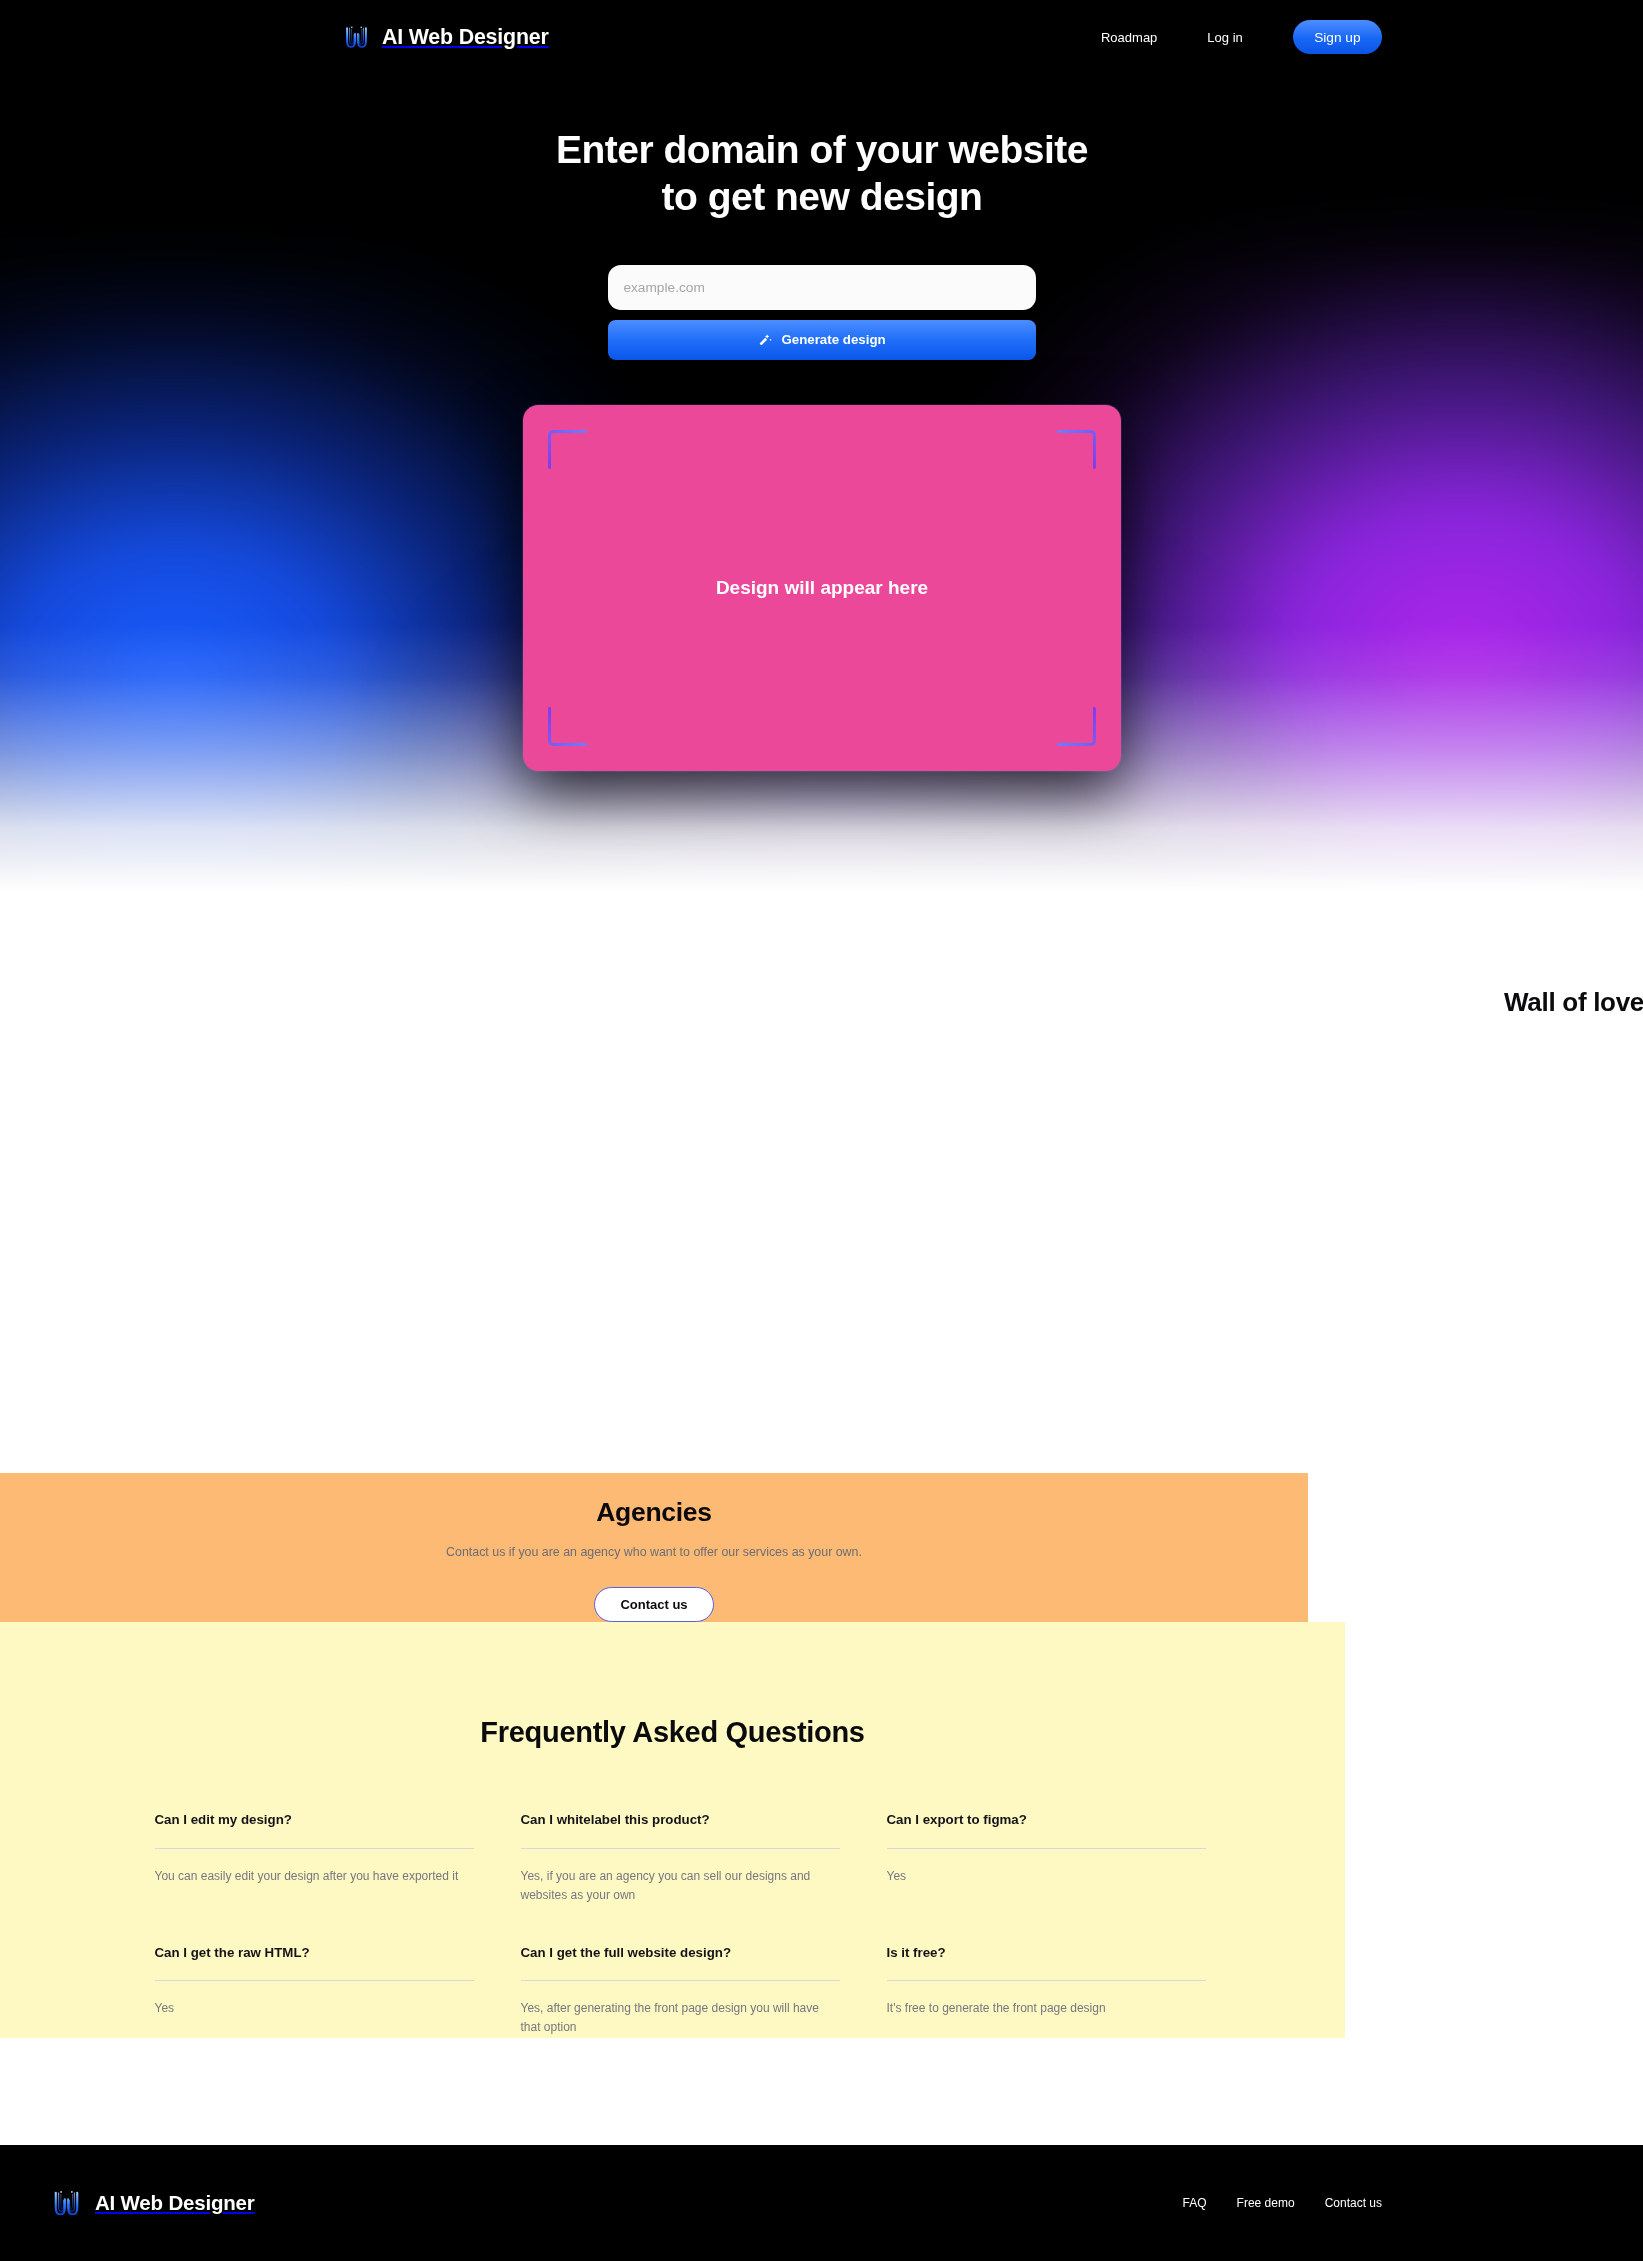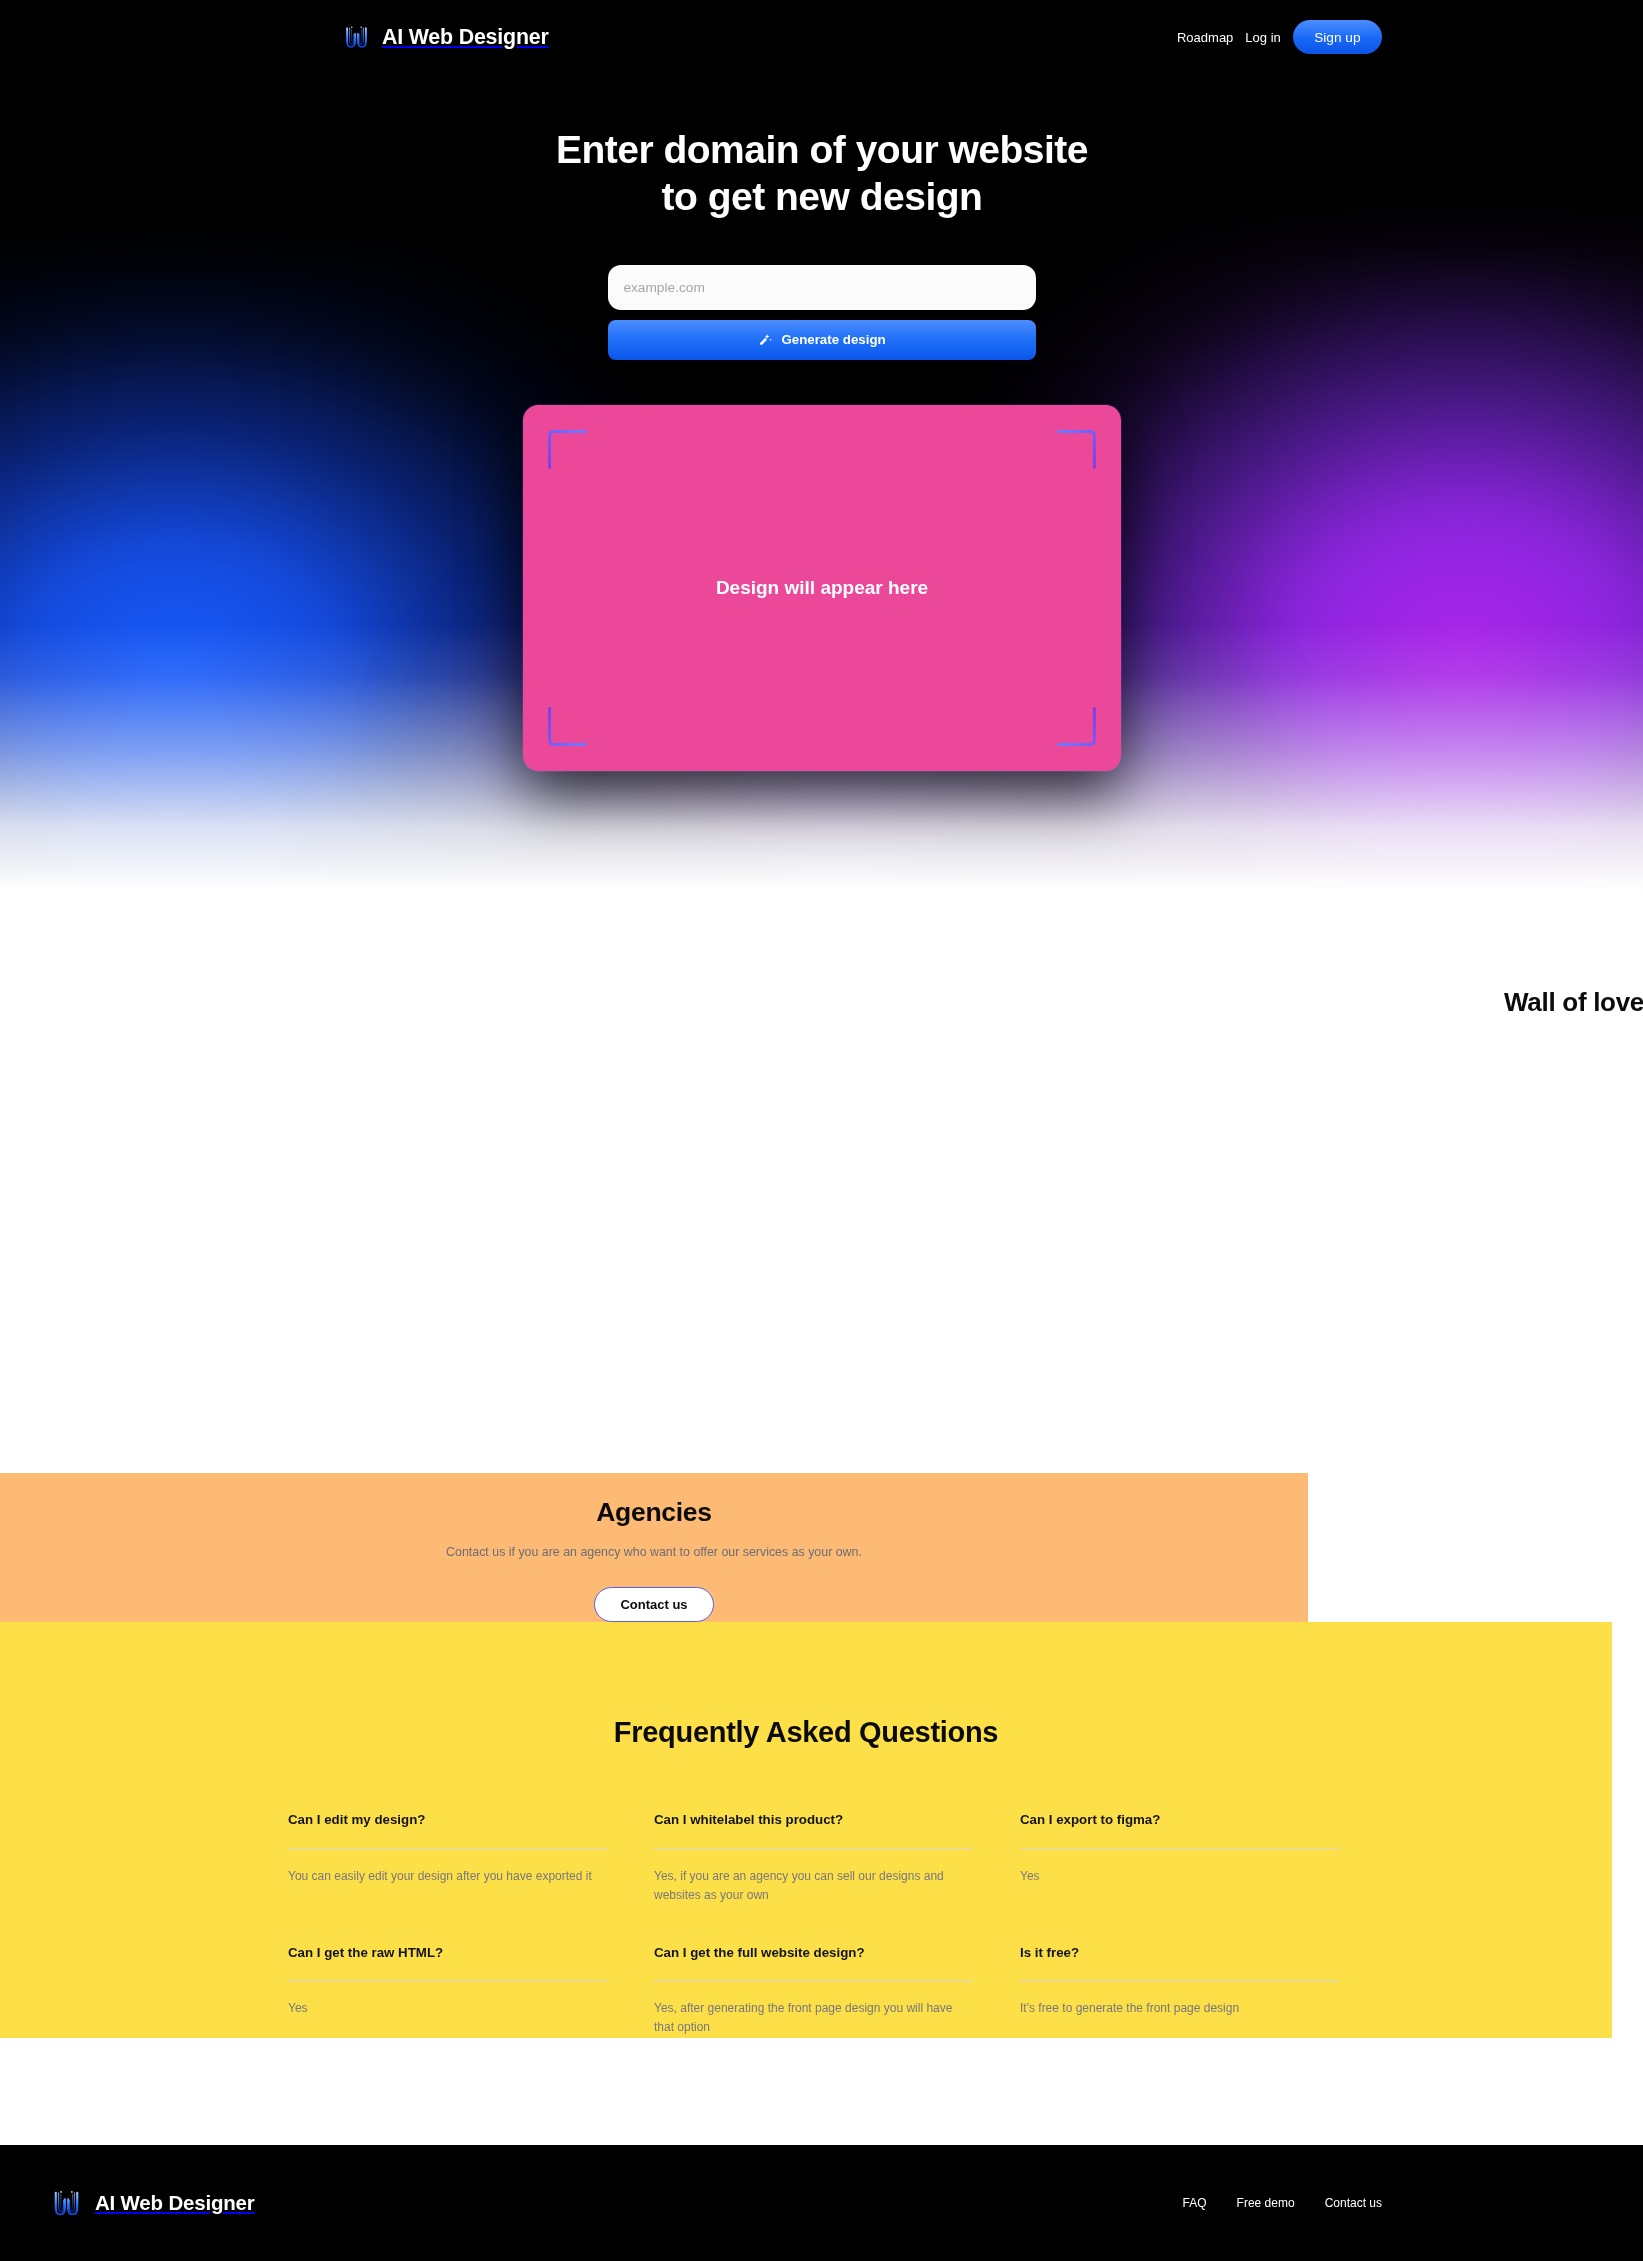--- a/index.html
+++ b/index.html
@@ -85,21 +85,21 @@
   .header {
     position:absolute; top:0; left:0; right:0;
     height:74px;
     display:flex; align-items:center;
     padding:0 262px 0 342px;
     z-index:40;
   }
   .brand { display:flex; align-items:center; gap:11px; }
   .logo-mark { width:29px; height:29px; display:block; }
   .brand-name { color:#fff; font-size:21.4px; font-weight:600; letter-spacing:-0.2px; white-space:nowrap; }
-  .nav { margin-left:auto; display:flex; align-items:center; gap:12px; }
+  .nav { margin-left:auto; display:flex; align-items:center; gap:50px; }
   .nav-link { color:#ffffff; font-size:13px; text-decoration:none; white-space:nowrap; }
   .signup-btn {
     background: linear-gradient(180deg, #4d8dff 0%, #1767f5 55%, #0a54e8 100%);
     color:#fff; border:none; border-radius:855px;
     padding:9.4px 21.4px; font-size:13.7px; font-family:inherit;
     cursor:pointer; white-space:nowrap;
   }
 
   
   .hero-inner {
@@ -194,22 +194,22 @@
     border:1.3px solid #5a5fe0;
     border-radius:855px;
     background:#ffffff;
     color:#0b0b0d;
     font-size:13px; font-weight:600; font-family:inherit;
     cursor:pointer;
   }
 
   
   .faq-section {
-    width:1612px;
-    background:#fde047;
+    width:1345px;
+    background:#fef9c3;
     padding-top:94px;
   }
   .faq-title { text-align:center; font-size:29px; font-weight:700; color:#0b0b0d; letter-spacing:-0.3px; }
   .faq-grid {
     width:1036px;
     margin:62px auto 0;
     display:grid;
     grid-template-columns:repeat(3, 1fr);
     column-gap:47px;
     row-gap:38px;

